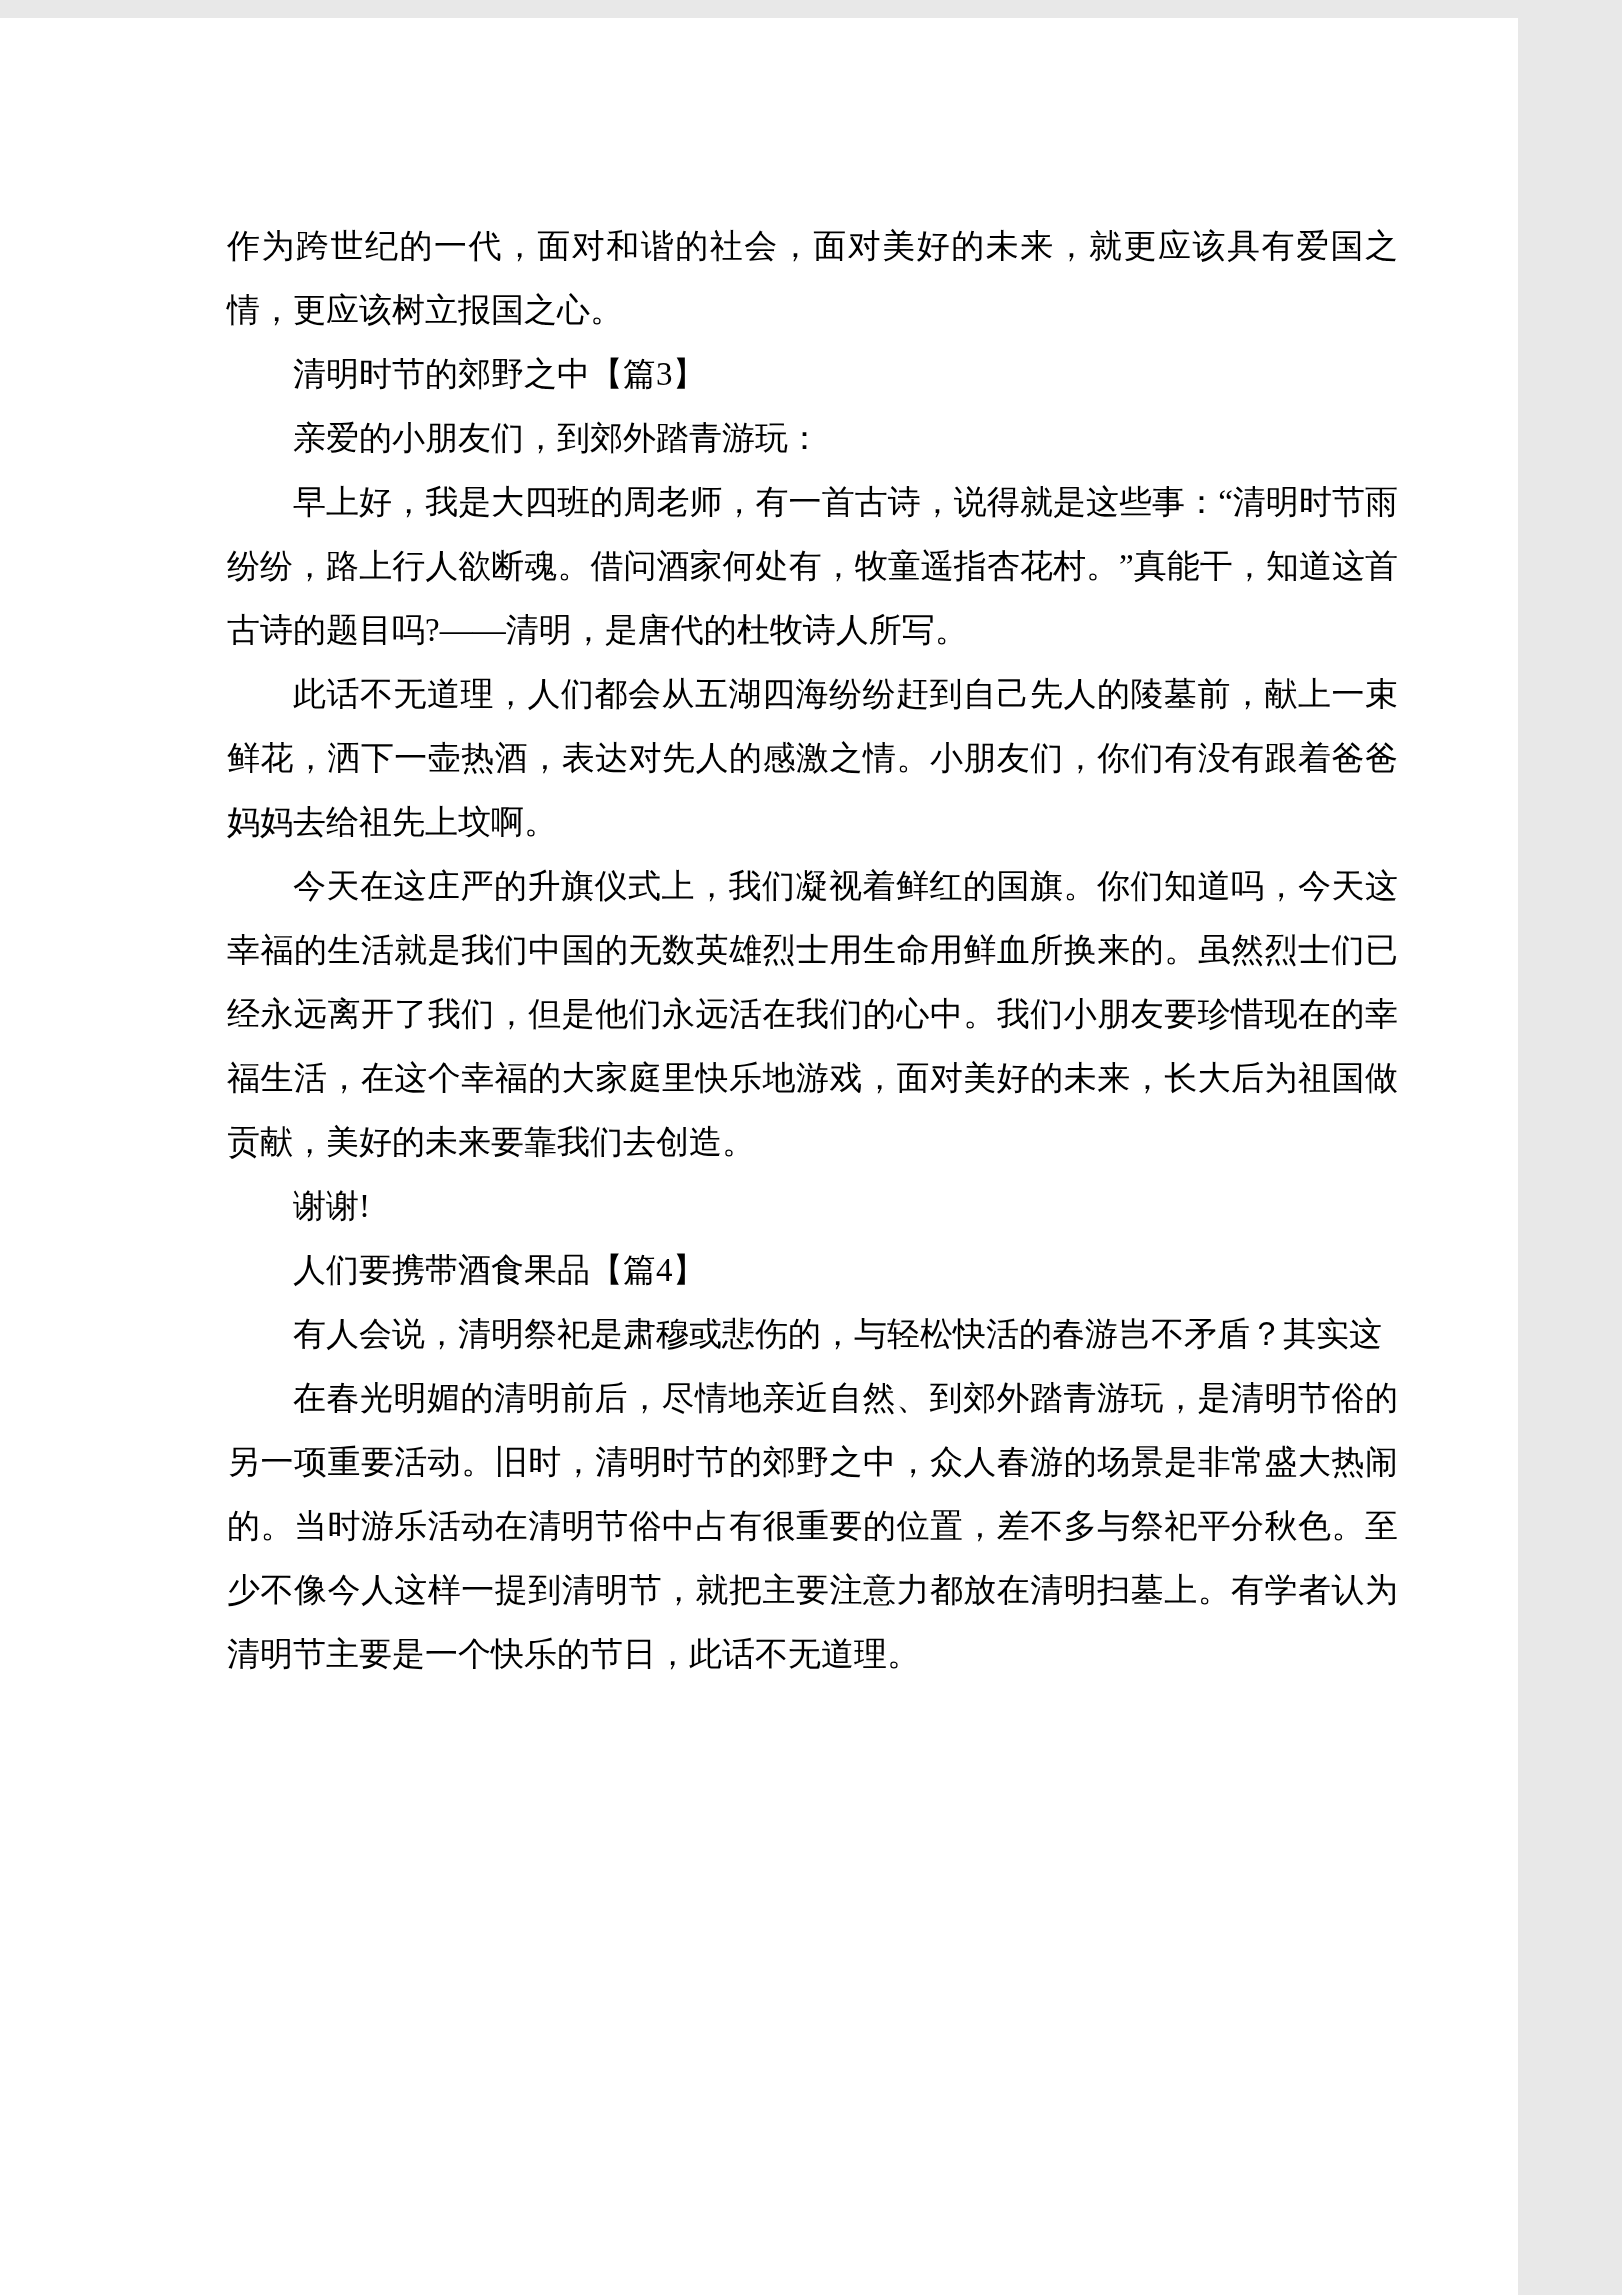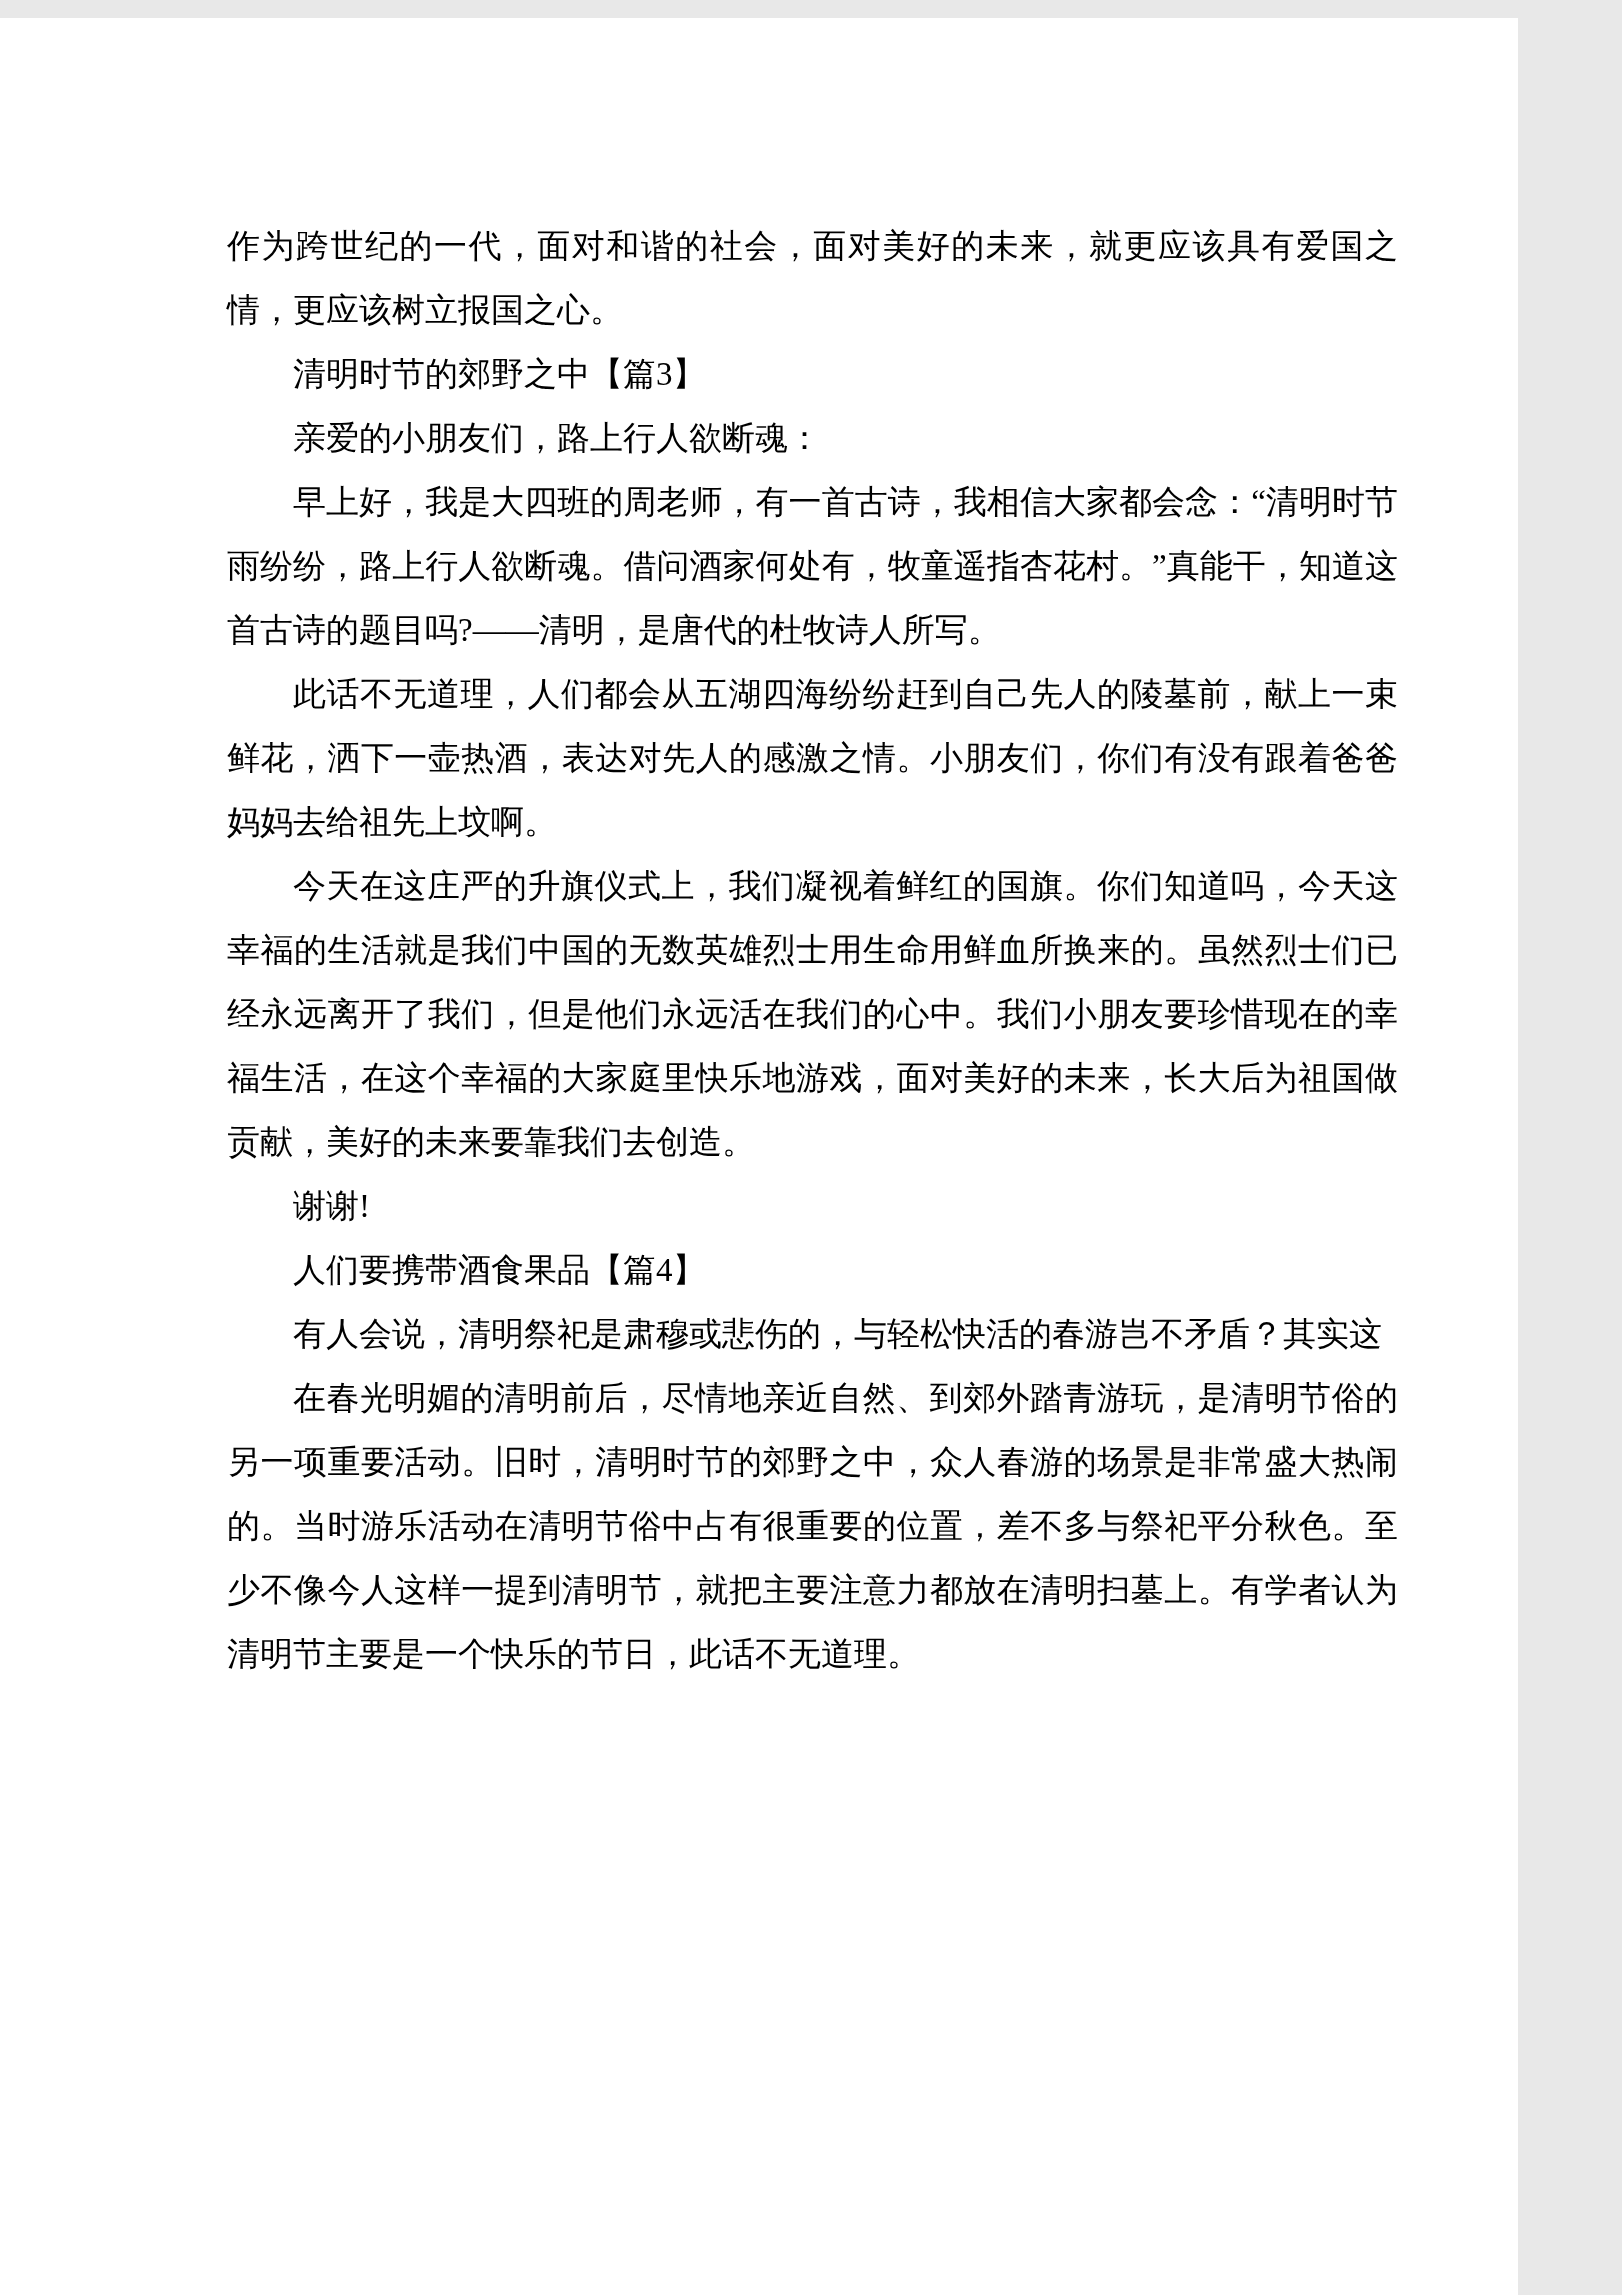--- a/index.html
+++ b/index.html
@@ -40,22 +40,22 @@
     text-indent: 2em;
   }
 </style>
 </head>
 <body>
 
 <div class="page">
   <div class="content" id="doc-content">
       <p class="para">作为跨世纪的一代，面对和谐的社会，面对美好的未来，就更应该具有爱国之情，更应该树立报国之心。</p>
       <p class="para indent">清明时节的郊野之中【篇3】</p>
-      <p class="para indent">亲爱的小朋友们，路上行人欲断魂：</p>
-      <p class="para indent">早上好，我是大四班的周老师，有一首古诗，我相信大家都会念：“清明时节雨纷纷，路上行人欲断魂。借问酒家何处有，牧童遥指杏花村。”真能干，知道这首古诗的题目吗?——清明，是唐代的杜牧诗人所写。</p>
+      <p class="para indent">亲爱的小朋友们，到郊外踏青游玩：</p>
+      <p class="para indent">早上好，我是大四班的周老师，有一首古诗，说得就是这些事：“清明时节雨纷纷，路上行人欲断魂。借问酒家何处有，牧童遥指杏花村。”真能干，知道这首古诗的题目吗?——清明，是唐代的杜牧诗人所写。</p>
       <p class="para indent">此话不无道理，人们都会从五湖四海纷纷赶到自己先人的陵墓前，献上一束鲜花，洒下一壶热酒，表达对先人的感激之情。小朋友们，你们有没有跟着爸爸妈妈去给祖先上坟啊。</p>
       <p class="para indent">今天在这庄严的升旗仪式上，我们凝视着鲜红的国旗。你们知道吗，今天这幸福的生活就是我们中国的无数英雄烈士用生命用鲜血所换来的。虽然烈士们已经永远离开了我们，但是他们永远活在我们的心中。我们小朋友要珍惜现在的幸福生活，在这个幸福的大家庭里快乐地游戏，面对美好的未来，长大后为祖国做贡献，美好的未来要靠我们去创造。</p>
       <p class="para indent">谢谢!</p>
       <p class="para indent">人们要携带酒食果品【篇4】</p>
       <p class="para indent">有人会说，清明祭祀是肃穆或悲伤的，与轻松快活的春游岂不矛盾？其实这</p>
       <p class="para indent">在春光明媚的清明前后，尽情地亲近自然、到郊外踏青游玩，是清明节俗的另一项重要活动。旧时，清明时节的郊野之中，众人春游的场景是非常盛大热闹的。当时游乐活动在清明节俗中占有很重要的位置，差不多与祭祀平分秋色。至少不像今人这样一提到清明节，就把主要注意力都放在清明扫墓上。有学者认为清明节主要是一个快乐的节日，此话不无道理。</p>
     </div>
 </div>
 
 

